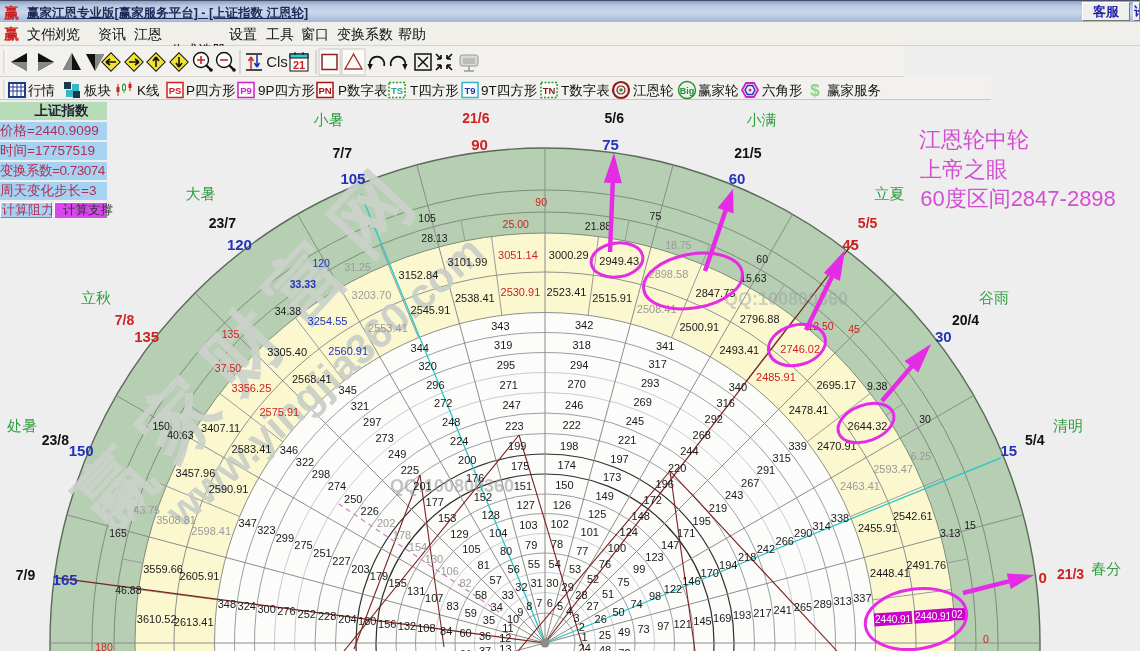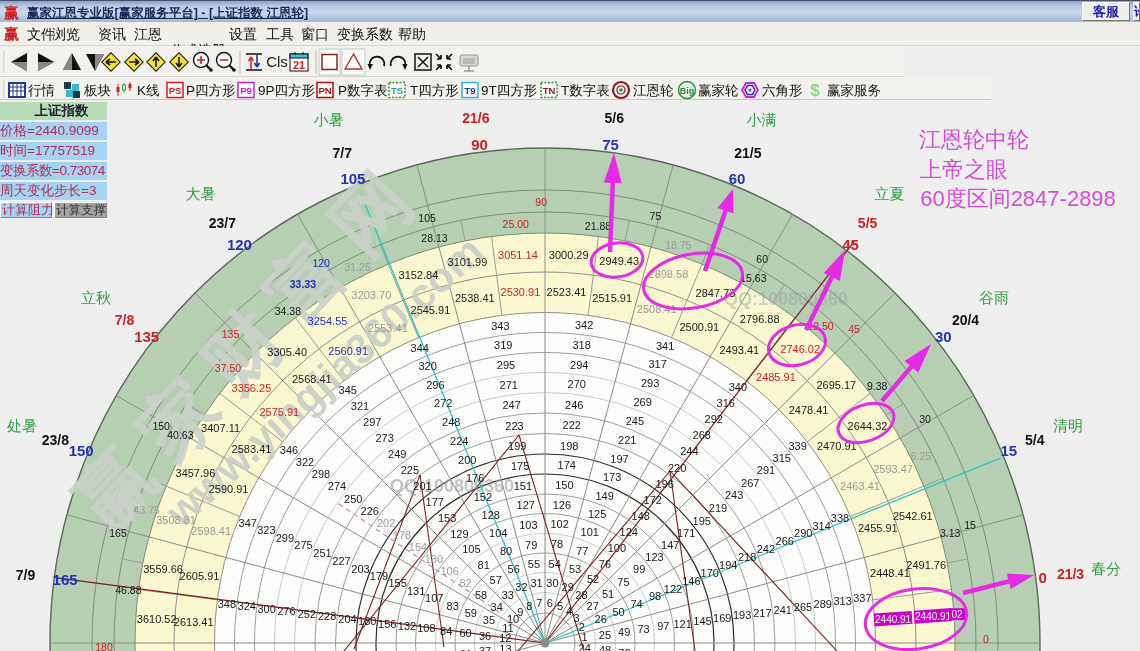--- a/index.html
+++ b/index.html
@@ -630,16 +630,16 @@
 <text x="1018" y="206" font-size="22" fill="#d24fd2" text-anchor="middle">60度区间2847-2898</text>
  </svg>
  <div class="panel">
   <div class="prow" style="background:#b8dcb8;color:#223;text-align:center;font-weight:bold;padding-left:16px">上证指数</div>
   <div class="prow">价格=2440.9099</div>
   <div class="prow">时间=17757519</div>
   <div class="prow" style="letter-spacing:-0.5px">变换系数=0.73074</div>
   <div class="prow">周天变化步长=3</div>
   <div style="position:relative;width:107px;height:17px">
    <div style="position:absolute;left:0;top:0;width:52px;height:16px;background:#a7d3f3;color:#b03055;border:1px solid;border-color:#fff #888 #888 #fff;line-height:14px;padding-left:1px;font-size:13px;white-space:nowrap">计算阻力</div>
-   <div style="position:absolute;left:54px;top:0;width:53px;height:16px;background:#a3a3a3;color:#333;border:1px solid;border-color:#fff #888 #888 #fff;line-height:14px;padding-left:1px;font-size:12.5px;white-space:nowrap">计算支撑</div>
+   <div style="position:absolute;left:54px;top:0;width:53px;height:16px;background:#d946ef;color:#333;border:1px solid;border-color:#fff #888 #888 #fff;line-height:14px;padding-left:8px;font-size:12.5px;white-space:nowrap">计算支撑</div>
   </div>
  </div>
 </div>
 
 </body></html>

